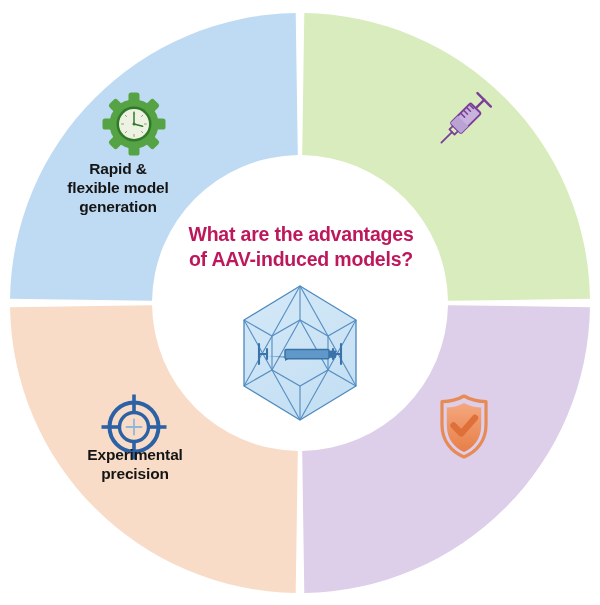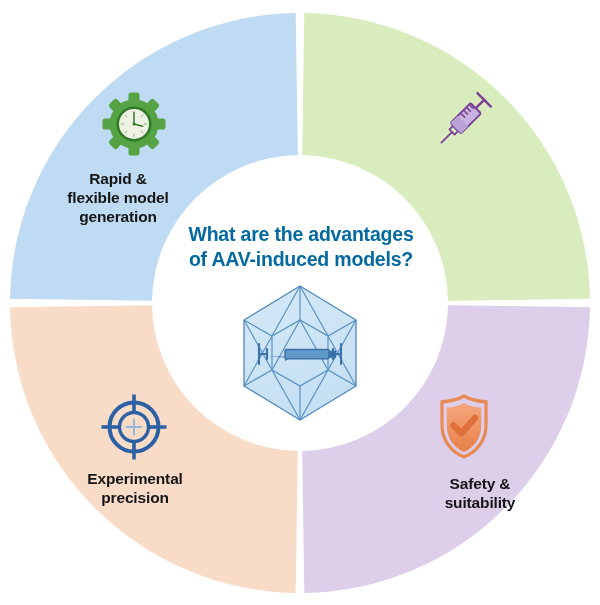--- a/index.html
+++ b/index.html
@@ -31,23 +31,23 @@
     position: absolute;
     text-align: center;
     font-family: "Liberation Sans", sans-serif;
     font-weight: bold;
     font-size: 15.5px;
     line-height: 1.22;
     color: #151515;
     letter-spacing: -0.15px;
     white-space: pre-line;
   }
-  #label-tl { left: 38px;  top: 160px; width: 160px; margin-top: 10px; }
+  #label-tl { left: 38px;  top: 160px; width: 160px; }
   #label-tr { left: 406px; top: 163px; width: 160px; }
-  #label-bl { left: 55px;  top: 470px; width: 160px; }
+  #label-bl { left: 55px;  top: 446px; width: 160px; }
   #label-br { left: 400px; top: 475px; width: 160px; }
 
   .quad-icon {
     position: absolute;
     width: 72px;
     height: 72px;
   }
   #icon-tl { left: 98px;  top: 88px; }
   #icon-tr { left: 428px; top: 84px; }
   #icon-bl { left: 98px;  top: 391px; }
@@ -56,21 +56,21 @@
   #center-title {
     position: absolute;
     left: 168px;
     top: 222px;
     width: 266px;
     text-align: center;
     font-family: "Liberation Sans", sans-serif;
     font-weight: bold;
     font-size: 19.5px;
     line-height: 1.28;
-    color: #0369a1;
+    color: #be185d;
     letter-spacing: -0.2px;
     white-space: pre-line;
   }
   #center-icon {
     position: absolute;
     left: 227px;
     top: 280px;
     width: 146px;
     height: 146px;
   }
@@ -189,22 +189,20 @@
 
       <path d="M25.5 35.5 L33.3 43.5 L47.0 27.8" fill="none" stroke="#e0703a" stroke-width="6.4" stroke-linecap="round" stroke-linejoin="round"></path>
     </svg>
   </div>
 
   <div class="quad-label" id="label-tl">Rapid &amp;
 flexible model
 generation</div>
   <div class="quad-label" id="label-bl">Experimental
 precision</div>
-  <div class="quad-label" id="label-br">Safety &amp;
-suitability</div>
 
   <div id="center-title">What are the advantages
 of AAV-induced models?</div>
 
   <div id="center-icon">
     <svg viewBox="0 0 146 146" width="146" height="146">
       <defs>
         <linearGradient id="capsidFace" x1="0" y1="0" x2="0.4" y2="1">
           <stop offset="0" stop-color="#d4e9f8"></stop>
           <stop offset="1" stop-color="#c3def3"></stop>

